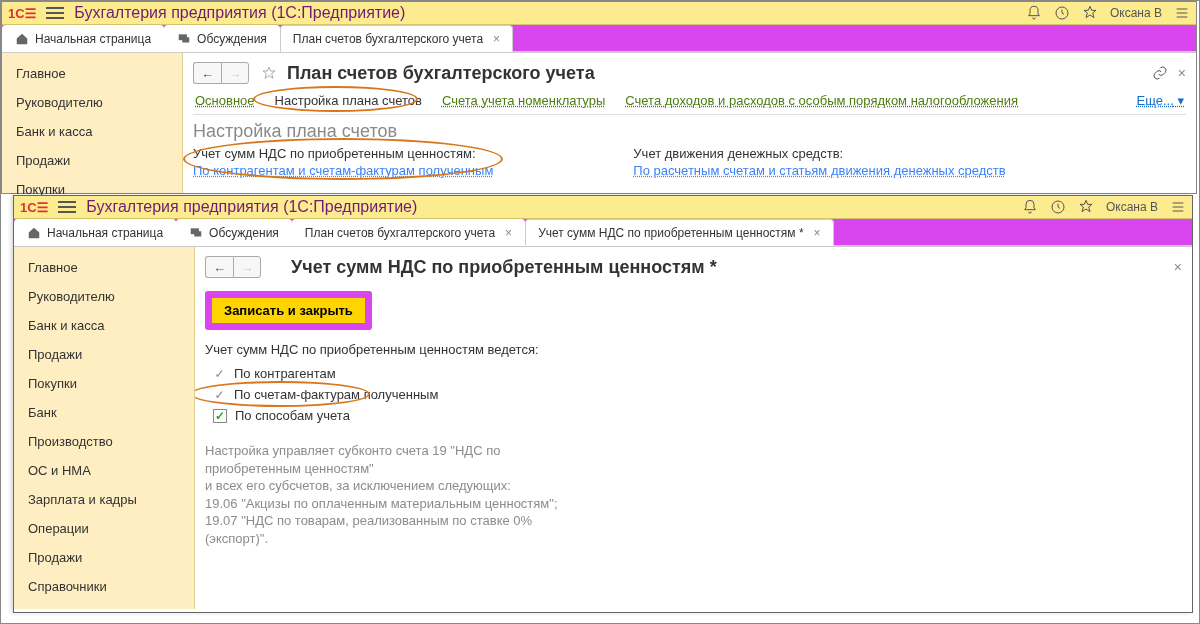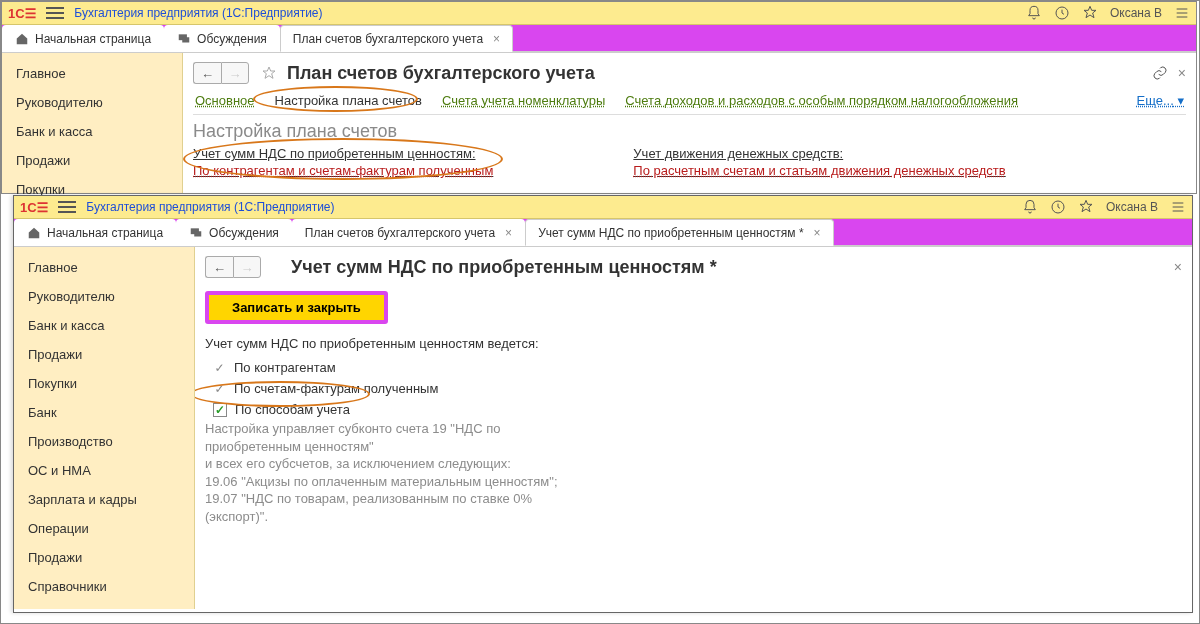--- a/index.html
+++ b/index.html
@@ -9,21 +9,21 @@
   .outer { position: relative; width: 1198px; height: 622px; }
   .win1 { position: absolute; top: 0; left: 0; width: 1196px; border: 1px solid #888; }
   .win2 { position: absolute; top: 194px; left: 12px; width: 1180px; height: 418px; border: 1px solid #666; background: #fff; box-shadow: -2px 0 4px rgba(0,0,0,0.15); }
 
   
   .hdr { display: flex; align-items: center; height: 23px; background: #fdeb8f; border-bottom: 1px solid #d6c66b; padding: 10px 6px; }
   .logo1c { font-weight: bold; color: #d33; font-size: 13px; margin-right: 10px; white-space: nowrap; }
   .logo1c .e { color: #d33; }
   .hamburger { width: 18px; cursor: pointer; margin-right: 10px; }
   .hamburger div { height: 2px; background: #555; margin: 3px 0; }
-  .app-title { color: #1d4ed8; font-size: 12px; }
+  .app-title { color: #701a75; font-size: 16px; }
   .hdr-right { margin-left: auto; display: flex; align-items: center; gap: 12px; }
   .hicon { width: 16px; height: 16px; fill: none; stroke: #555; stroke-width: 1.5; cursor: pointer; }
   .user { color: #555; font-size: 12px; }
 
   
   .tabstrip { display: flex; height: 28px; border-bottom: 1px solid #ccc; background: #d946ef; position: relative; }
   .tabstrip::after { content:''; position: absolute; bottom:0; left:0; right:0; height:1px; background:#ccc; }
   .tab { display: flex; align-items: center; gap: 6px; padding: 0 12px; border: 1px solid transparent; border-bottom: none; font-size: 12px; color: #333; cursor: pointer; position: relative; z-index:1; background:#fff; border-radius:4px 4px 0 0;}
   .tab.active { border: 1px solid #ccc; border-bottom: 1px solid #fff; }
   .tab .home-ic, .tab .chat-ic { width: 14px; height: 14px; fill: #666; }
@@ -49,36 +49,36 @@
   .cbar-right { margin-left: auto; display: flex; gap: 10px; }
 
   
   .subtabs { display: flex; gap: 20px; padding: 4px 2px 6px 2px; border-bottom: 1px solid #ddd; font-size: 13px; }
   .subtabs a { color: #4d7c0f; text-decoration: underline dotted; cursor: pointer; }
   .subtabs a.active { color: #333; text-decoration: none; }
   .subtabs .more { color: #146ec8; }
 
   .h2 { font-size: 18px; color: #8a8a8a; margin: 6px 0 4px 0; }
   .cols { display: flex; gap: 40px; }
-  .col { font-size: 13px; text-decoration: underline; }
+  .col { font-size: 13px; }
   .col .lbl { color: #333; margin-bottom: 2px; }
-  .col a { color: #b91c1c; text-decoration: underline dotted; cursor:pointer; }
+  .col a { color: #3b82f6; text-decoration: underline dotted; cursor:pointer; }
 
   
   .oval { position: absolute; border: 2px solid #d8771a; border-radius: 50% / 50%; pointer-events: none; }
 
   
-  .btn-save { background: #ffd500; border: 4px solid #d946ef; border-radius: 3px; padding: 5px 23px; font-size: 13px; font-weight: bold; cursor: pointer; }
+  .btn-save { background: #ffd500; border: 7px solid #d946ef; border-radius: 3px; padding: 5px 12px; font-size: 13px; font-weight: bold; cursor: pointer; }
   .formtxt { margin: 12px 0 6px 0; font-size: 13px; }
   .chkrow { display: flex; align-items: center; gap: 8px; padding: 3px 0 3px 8px; font-size: 13px; }
   .chkmark { width: 13px; height: 13px; display: flex; align-items: center; justify-content: center; }
   .chkmark.fixed::before { content: '✓'; color: #888; font-size: 12px; }
   .chkbox { width: 14px; height: 14px; border: 1px solid #888; display: flex; align-items: center; justify-content: center; background: #fff; }
   .chkbox.checked::before { content: '✓'; color: #2a9d2a; font-size: 12px; font-weight: bold; }
-  .greyblock { color: #8c8c8c; font-size: 13px; line-height: 1.35; margin-top: 0; max-width: 360px; }
+  .greyblock { color: #8c8c8c; font-size: 13px; line-height: 1.35; margin-top: 16px; max-width: 360px; }
   .closex { color:#888; font-size:14px; cursor:pointer; }
 </style>
 </head>
 <body>
 
 <div class="outer">
 
 <div class="win1">
   <div class="hdr">
     <span class="logo1c">1<span class="e">С</span>☰</span>

